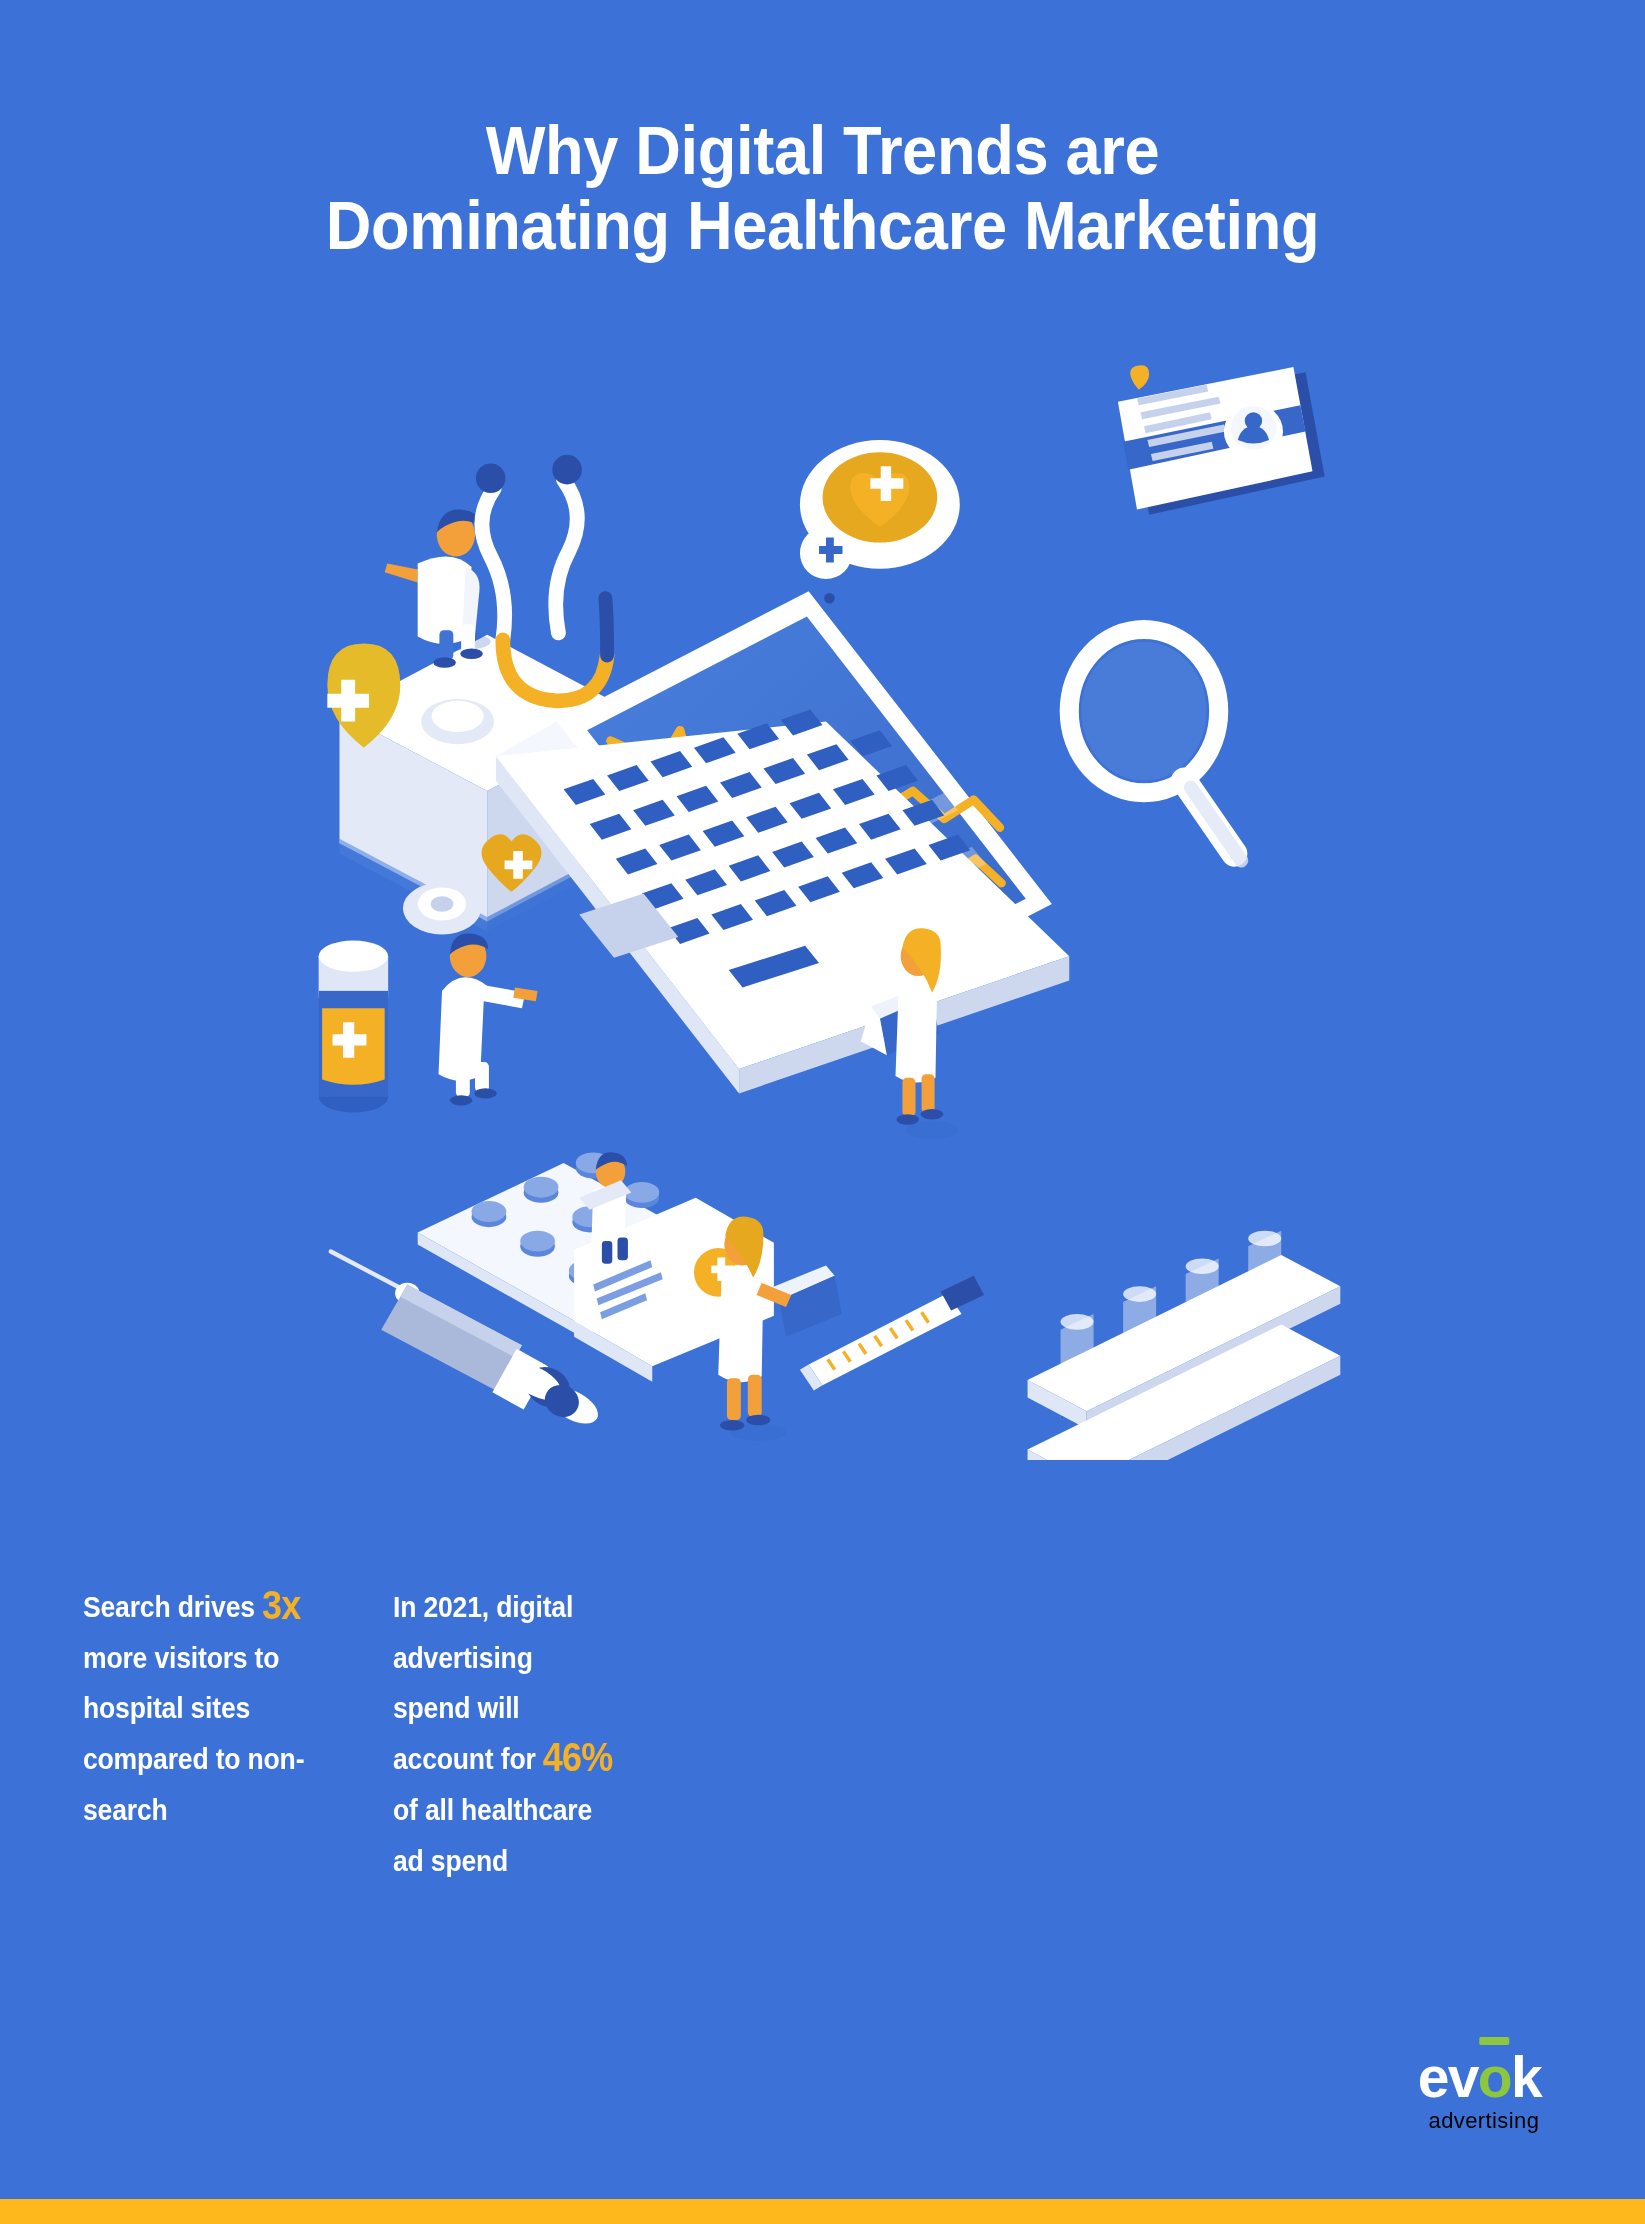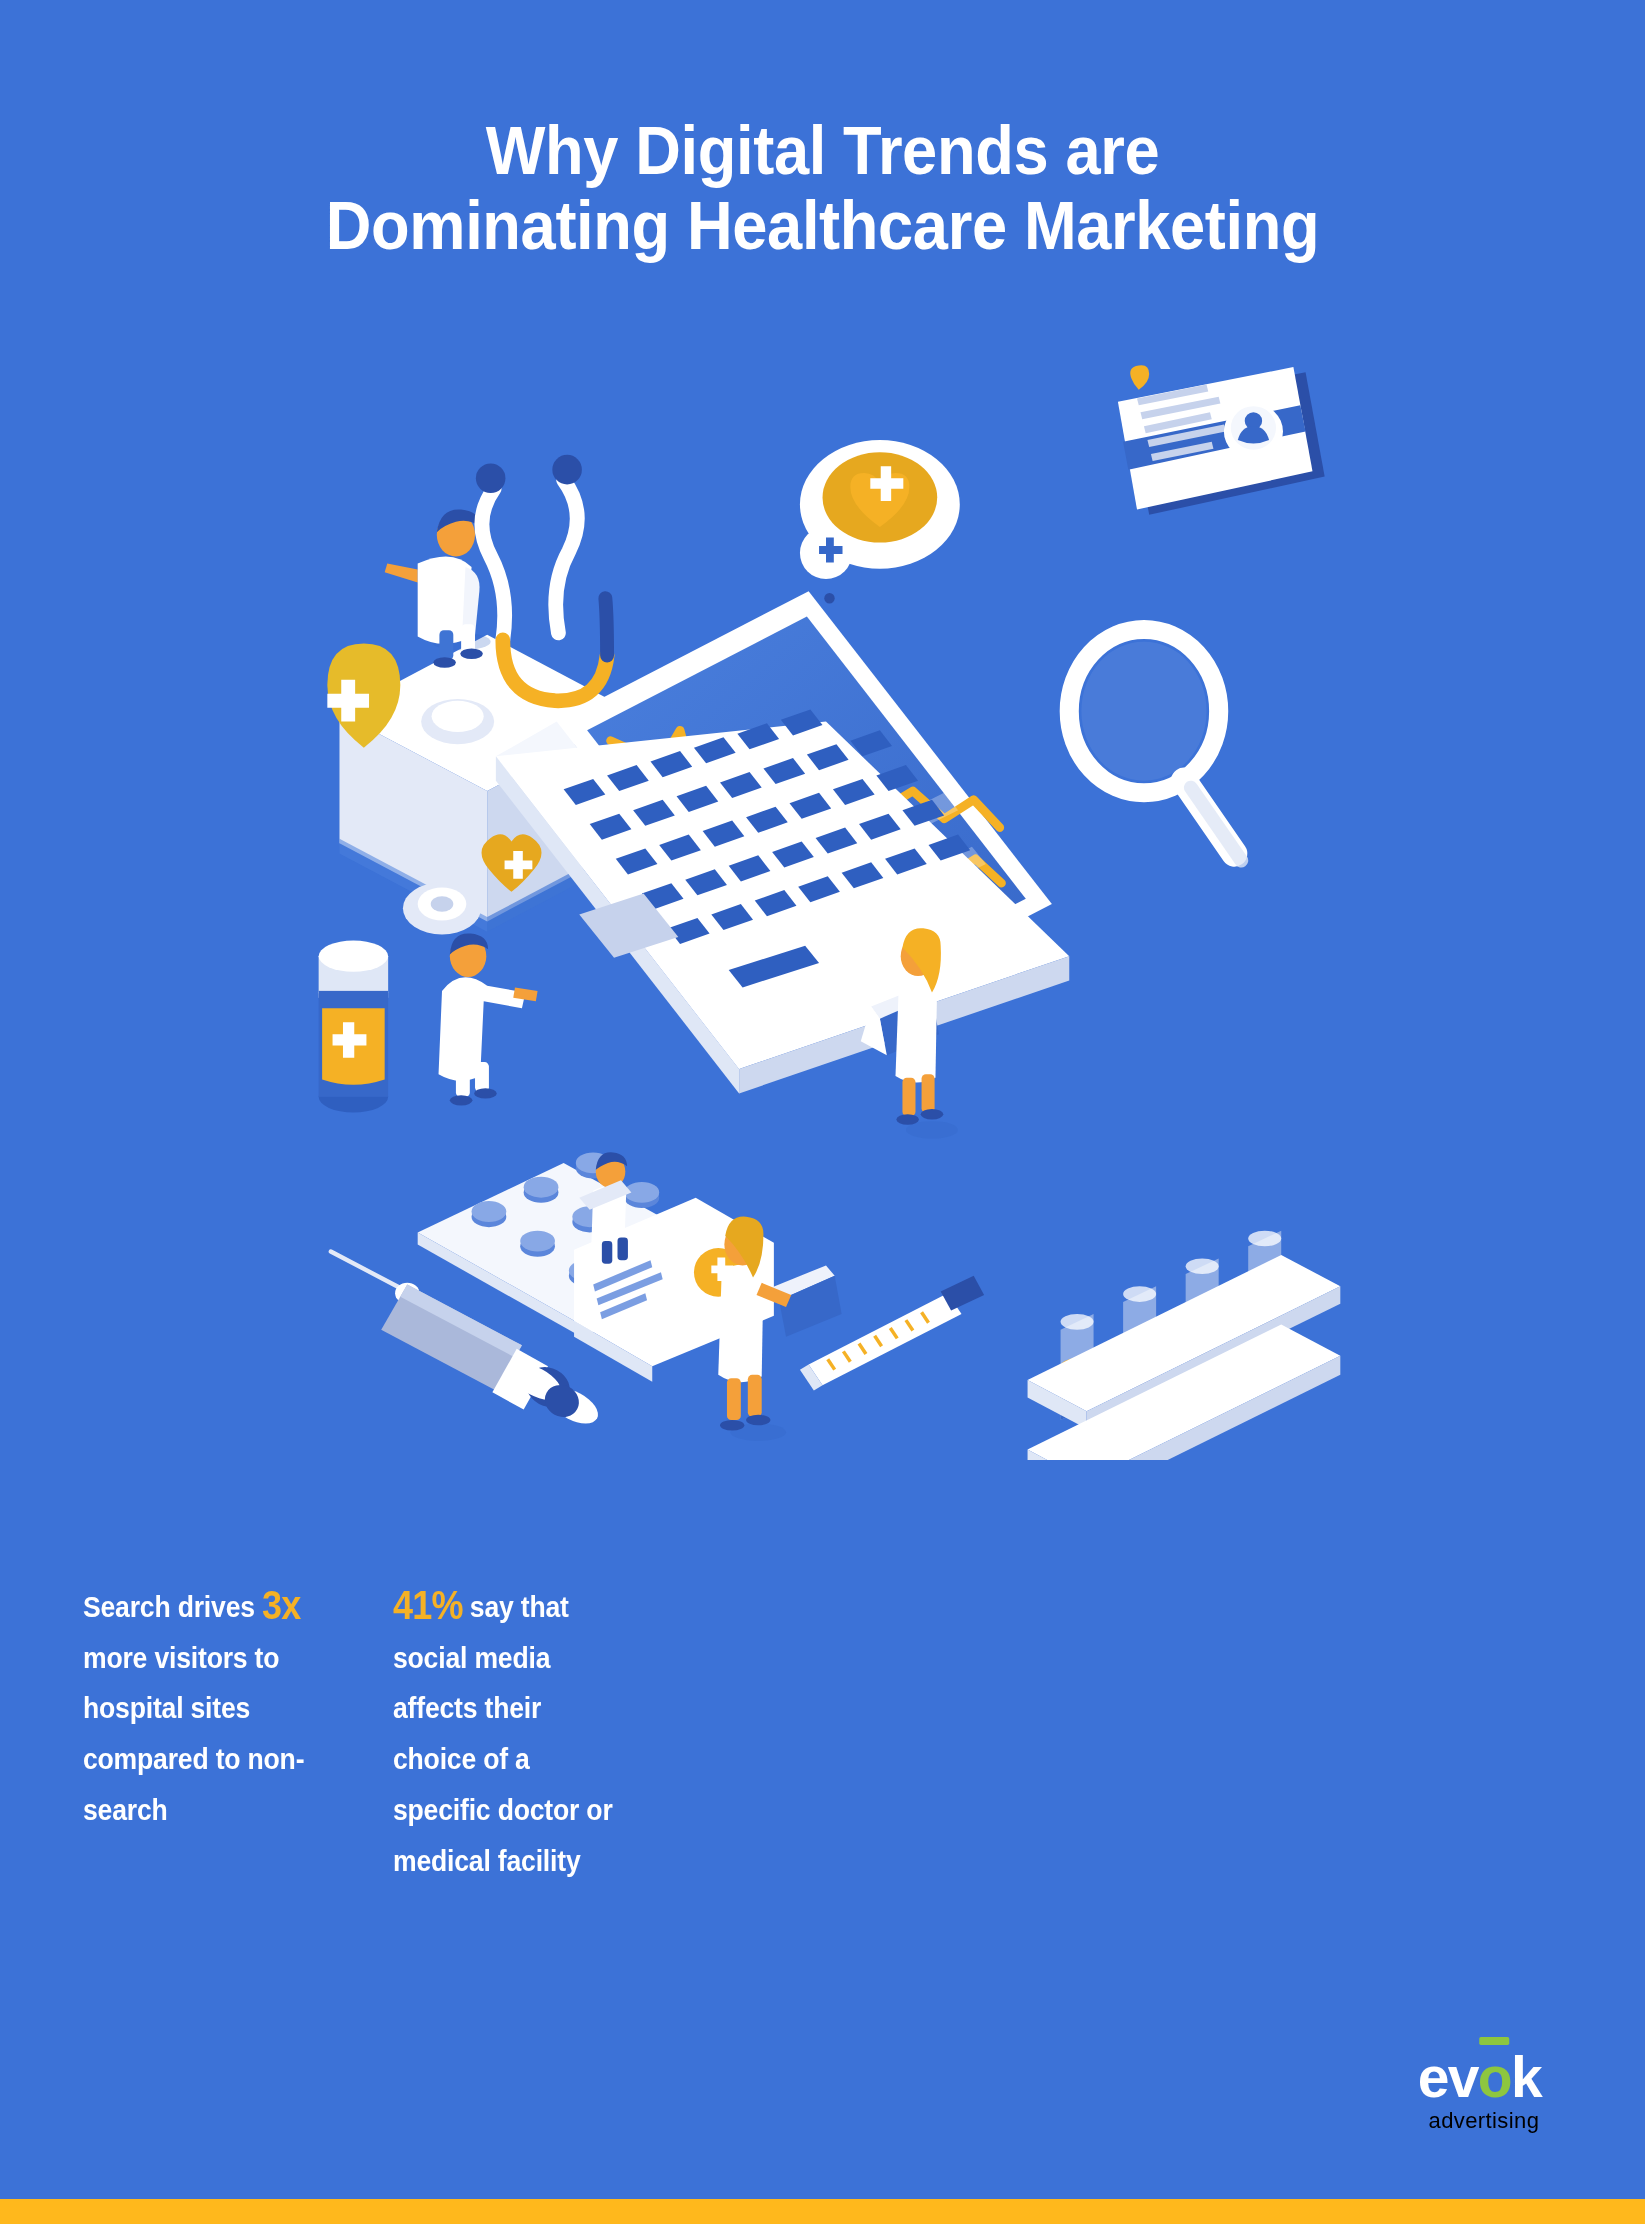--- a/index.html
+++ b/index.html
@@ -461,21 +461,21 @@
       </g>
 
     </svg>
   </div>
 
   <div class="stats">
     <div class="stat-col">
       <p class="stat-text"><span>Search drives </span><span class="hl">3x</span><span> more visitors to hospital sites compared to non-search</span></p>
     </div>
     <div class="stat-col">
-      <p class="stat-text"><span class="hl">41%</span><span> say that social media affects their choice of a specific doctor or medical facility</span></p>
+      <p class="stat-text"><span>In 2021, digital advertising spend will account for </span><span class="hl">46%</span><span> of all healthcare ad spend</span></p>
     </div>
   </div>
 
   <div class="logo">
     <span class="logo-mark"><span>ev</span><span class="o-green"><span class="logo-macron"></span><span>o</span></span><span>k</span></span>
     <span class="logo-sub">advertising</span>
   </div>
 
   <div class="bottom-bar"></div>
 

